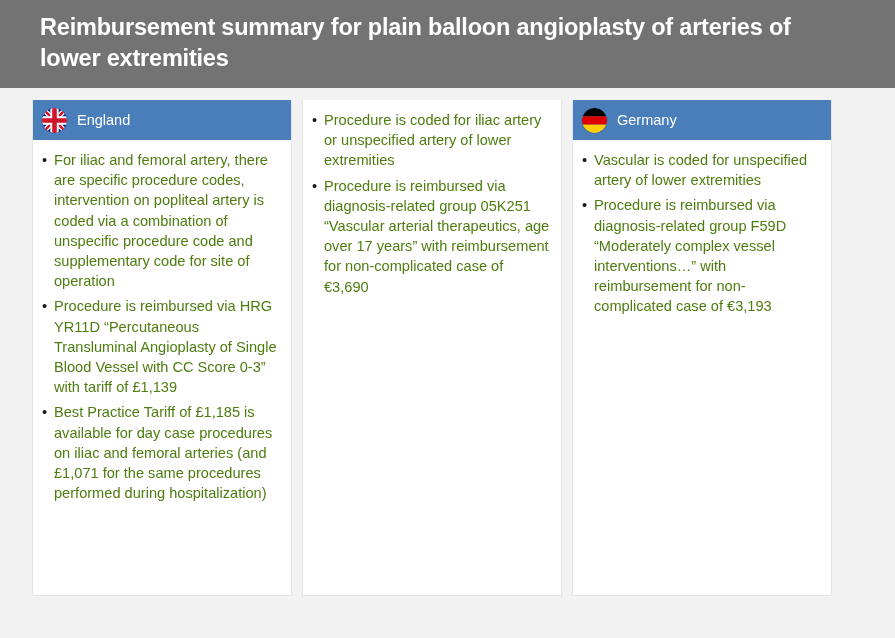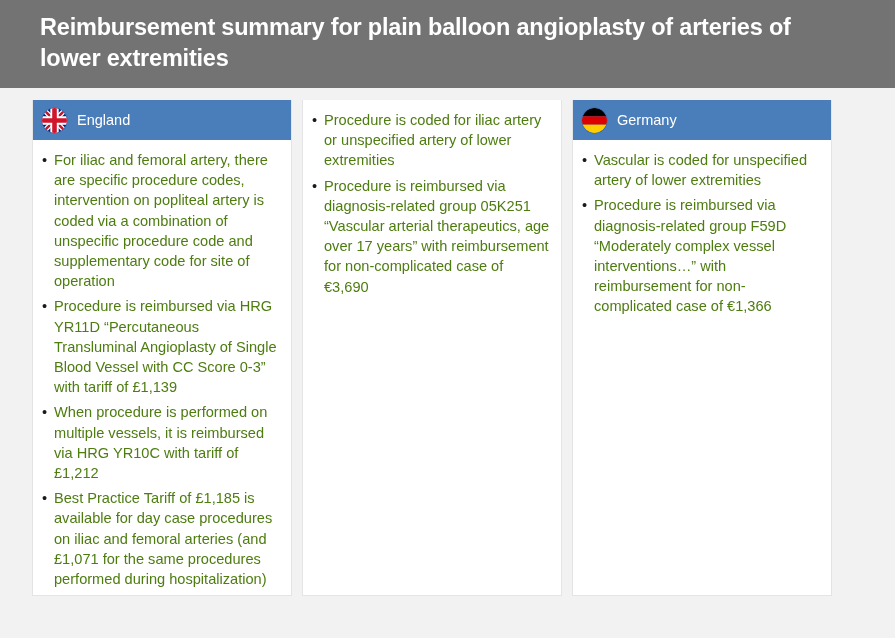--- a/index.html
+++ b/index.html
@@ -145,21 +145,20 @@
               <path d="M30,0 L30,60 M0,30 L60,30" stroke="#cf142b" stroke-width="11"></path>
             </g>
           </svg>
         </span>
         <span class="card-title">England</span>
       </div>
       <div class="card-body">
         <ul class="bullets">
           <li>For iliac and femoral artery, there are specific procedure codes, intervention on popliteal artery is coded via a combination of unspecific procedure code and supplementary code for site of operation</li>
           <li>Procedure is reimbursed via HRG YR11D “Percutaneous Transluminal Angioplasty of Single Blood Vessel with CC Score 0-3” with tariff of £1,139</li>
-          <li>When procedure is performed on multiple vessels, it is reimbursed via HRG YR10C with tariff of £1,212</li>
           <li>Best Practice Tariff of £1,185 is available for day case procedures on iliac and femoral arteries (and £1,071 for the same procedures performed during hospitalization)</li>
         </ul>
       </div>
     </div>
 
     <div class="card">
       <div class="card-body">
         <ul class="bullets">
           <li>Procedure is coded for iliac artery or unspecified artery of lower extremities</li>
           <li>Procedure is reimbursed via diagnosis-related group 05K251 “Vascular arterial therapeutics, age over 17 years” with reimbursement for non-complicated case of €3,690</li>
@@ -181,19 +180,19 @@
               <rect x="0" y="20" width="60" height="20" fill="#dd0000"></rect>
               <rect x="0" y="40" width="60" height="20" fill="#ffce00"></rect>
             </g>
           </svg>
         </span>
         <span class="card-title">Germany</span>
       </div>
       <div class="card-body">
         <ul class="bullets">
           <li>Vascular is coded for unspecified artery of lower extremities</li>
-          <li>Procedure is reimbursed via diagnosis-related group F59D “Moderately complex vessel interventions…” with reimbursement for non-complicated case of €1,366</li>
+          <li>Procedure is reimbursed via diagnosis-related group F59D “Moderately complex vessel interventions…” with reimbursement for non-complicated case of €3,193</li>
         </ul>
       </div>
     </div>
 
   </div>
 </div>
 
 </body></html>

